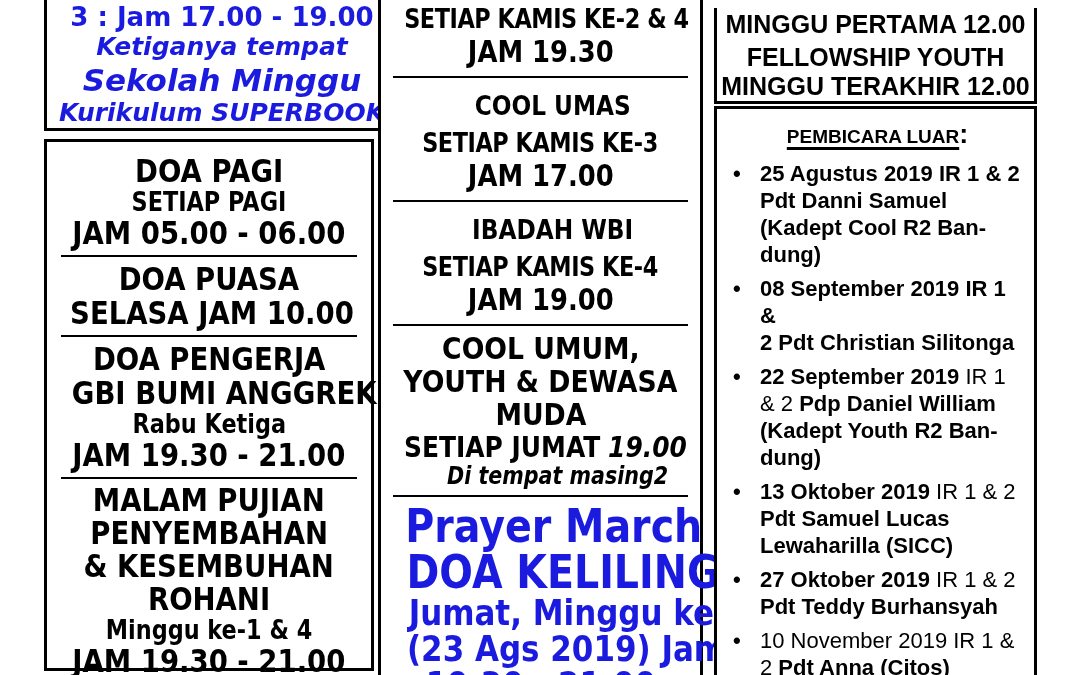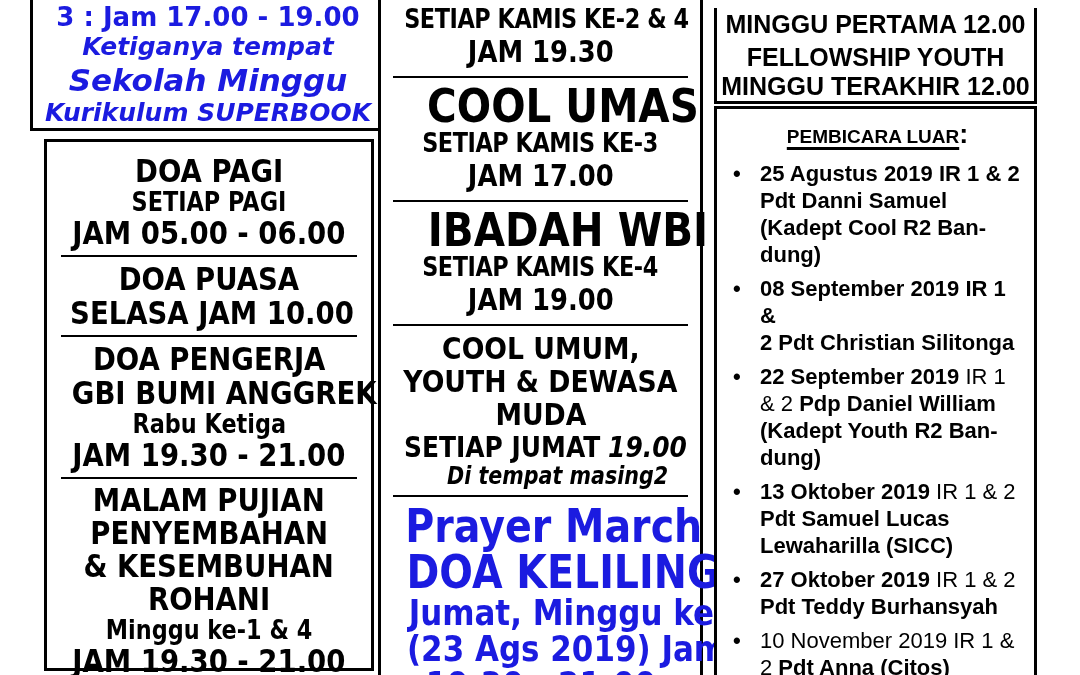--- a/index.html
+++ b/index.html
@@ -17,40 +17,40 @@
   .ln { display:block; white-space:nowrap; }
   
   .cnd { display:inline-block; transform:scaleX(0.86); transform-origin:50% 50%; white-space:nowrap; }
   .blue { color: var(--blue, #1b1be0); }
   .it { font-style:italic; }
   .sep {
     border:0; height:0; border-top:2px solid var(--border,#000);
   }
 
   
-  #service-box { left:30px; top:0; width:356px; height:131px; padding-top:2px; font-weight:bold; }
+  #service-box { left:44px; top:0; width:356px; height:131px; padding-top:2px; font-weight:bold; }
   .svc1 { font-size:26px; line-height:30px; }
   .svc2 { font-size:25px; line-height:30px; }
   .svc3 { font-size:31px; line-height:36px; }
   .svc4 { font-size:25px; line-height:30px; }
 
   
   #prayer-box { left:44px; top:139px; width:330px; height:532px; padding-top:12px; font-weight:bold; }
   #prayer-box .sep { margin:5px 14px; }
   .p-title { font-size:32px; line-height:34px; }
   .p-time  { font-size:32px; line-height:34px; }
   .p-sub   { font-size:26px; line-height:28px; }
   .p-t4    { font-size:32px; line-height:33px; }
 
   
   #cool-box { left:378px; top:0; width:325px; height:694px; padding-top:4px; font-weight:bold; }
   #cool-box .sep { margin:6px 12px; }
   .c-sub   { font-size:26px; line-height:30px; letter-spacing:-0.5px; }
   .c-time  { font-size:30px; line-height:36px; }
-  .c-title { font-size:47px; line-height:44px;padding-left:24px; }
+  .c-title { font-size:27px; line-height:44px;padding-left:24px; }
   .c-t3    { font-size:31px; line-height:33px; }
   .c-sched { font-size:29px; line-height:32px; }
   .c-note  { font-size:24px; line-height:26px;padding-left:35px; }
   .ml { margin-left:9px; }
   .pm-title { font-size:46px; line-height:46px; }
   .pm-line  { font-size:36px; line-height:36px; }
 
   
   #fellowship-box {
     left:714px; top:8px; width:323px; height:96px; padding-top:2px;

